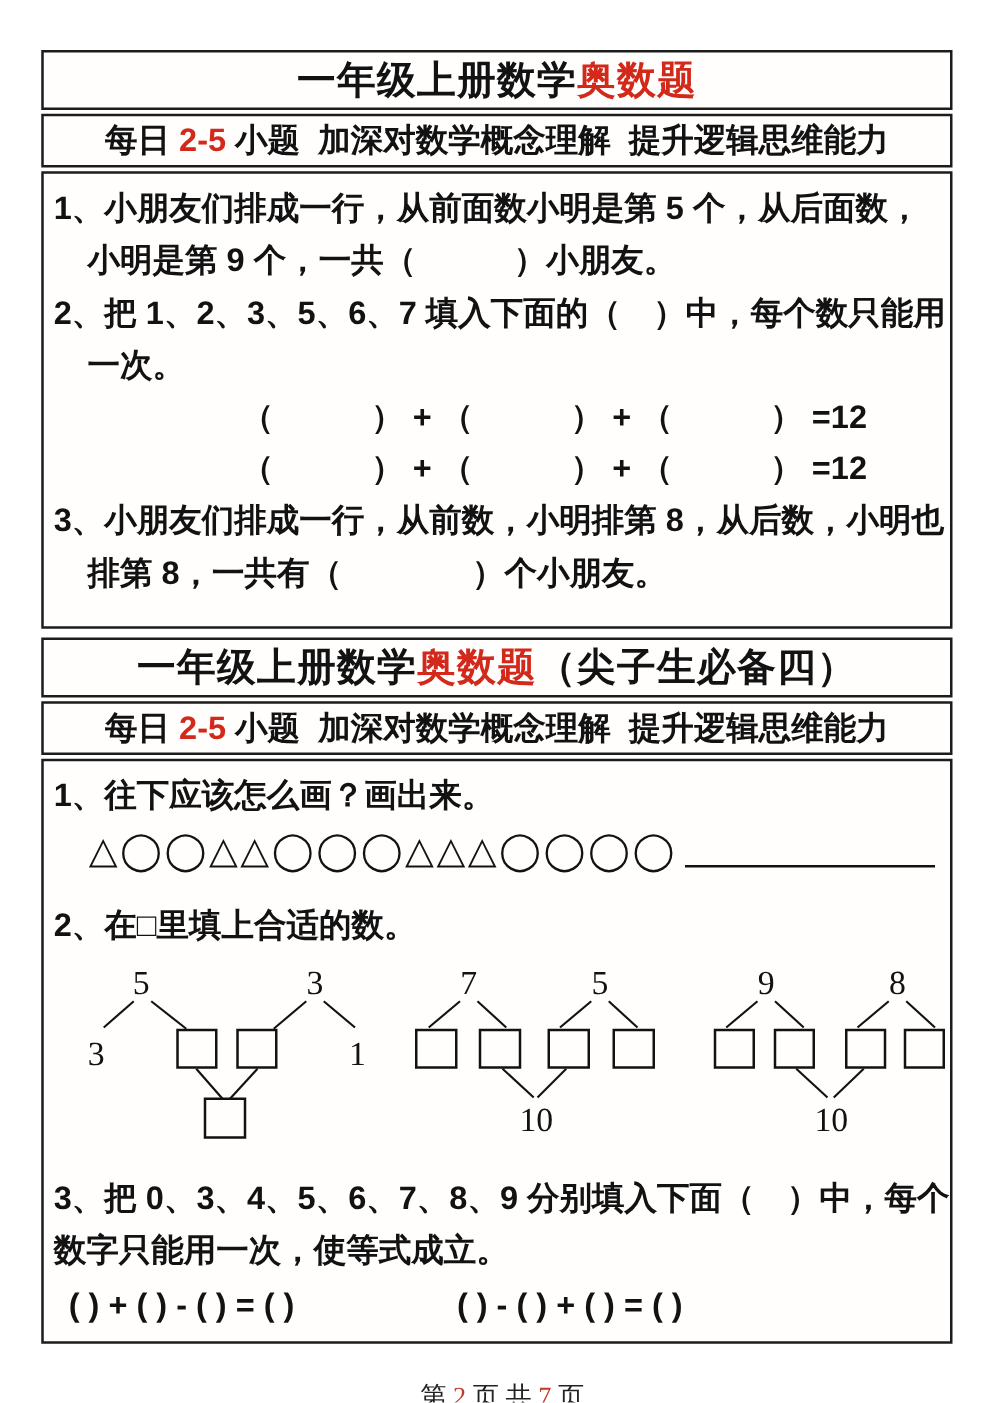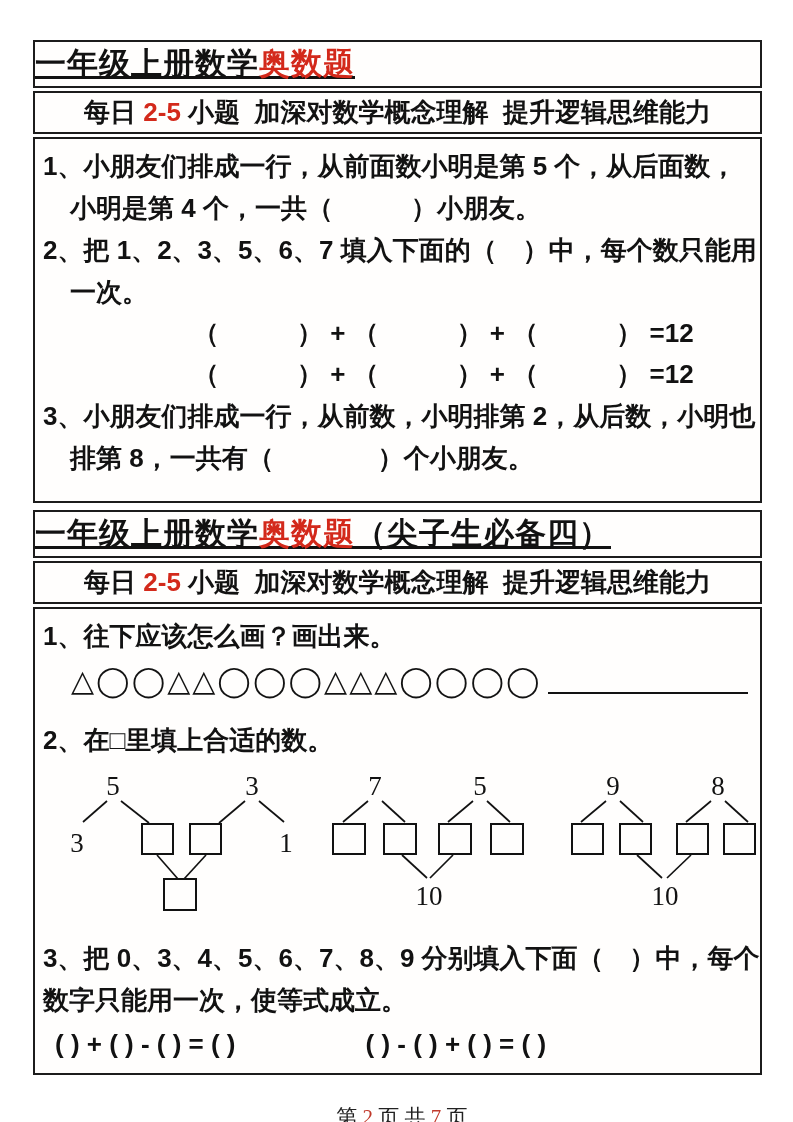--- a/index.html
+++ b/index.html
@@ -5,22 +5,22 @@
   * { margin:0; padding:0; box-sizing:border-box; }
   html,body { width:793px; height:1122px; background:#ffffff; }
   body {
     font-family:"Liberation Sans", sans-serif;
     color:#121212;
     position:relative;
   }
   .page { position:absolute; left:33px; top:40px; width:729px; }
   .box { border:2px solid #1c1c1c; background:#fffefd; }
   .title-box {
-    height:48px; display:flex; align-items:center; 
-    font-size:31px; font-weight:bold; white-space:pre; letter-spacing:1px;text-decoration:underline;
+    height:48px; display:flex; align-items:center; justify-content:center;
+    font-size:31px; font-weight:bold; white-space:pre; letter-spacing:1px;
   }
   .subtitle-box {
     margin-top:3px; height:43px; display:flex; align-items:center; justify-content:center;
     font-size:26px; font-weight:bold; white-space:pre;
   }
   .red { color:#d3291b; }
   .problems {
     margin-top:3px; padding:6px 8px 8px 8px;
     font-size:26px; font-weight:bold;
   }
@@ -63,26 +63,26 @@
 
   <div class="section">
     <div class="box title-box">
       <span>一年级上册数学</span><span class="red">奥数题</span>
     </div>
     <div class="box subtitle-box">
       <span>每日 </span><span class="red">2-5</span><span> 小题  加深对数学概念理解  提升逻辑思维能力</span>
     </div>
     <div class="box problems problems-1">
       <div class="pline">1、小朋友们排成一行，从前面数小明是第 5 个，从后面数，</div>
-      <div class="pline indent">小明是第 4 个，一共（　　　）小朋友。</div>
+      <div class="pline indent">小明是第 9 个，一共（　　　）小朋友。</div>
       <div class="pline">2、把 1、2、3、5、6、7 填入下面的（　）中，每个数只能用</div>
       <div class="pline indent">一次。</div>
       <div class="pline eq">（　　　） + （　　　） + （　　　） =12</div>
       <div class="pline eq">（　　　） + （　　　） + （　　　） =12</div>
-      <div class="pline">3、小朋友们排成一行，从前数，小明排第 2，从后数，小明也</div>
+      <div class="pline">3、小朋友们排成一行，从前数，小明排第 8，从后数，小明也</div>
       <div class="pline indent">排第 8，一共有（　　　　）个小朋友。</div>
     </div>
   </div>
 
   <div class="section section-2">
     <div class="box title-box">
       <span>一年级上册数学</span><span class="red">奥数题</span><span>（尖子生必备四）</span>
     </div>
     <div class="box subtitle-box">
       <span>每日 </span><span class="red">2-5</span><span> 小题  加深对数学概念理解  提升逻辑思维能力</span>

